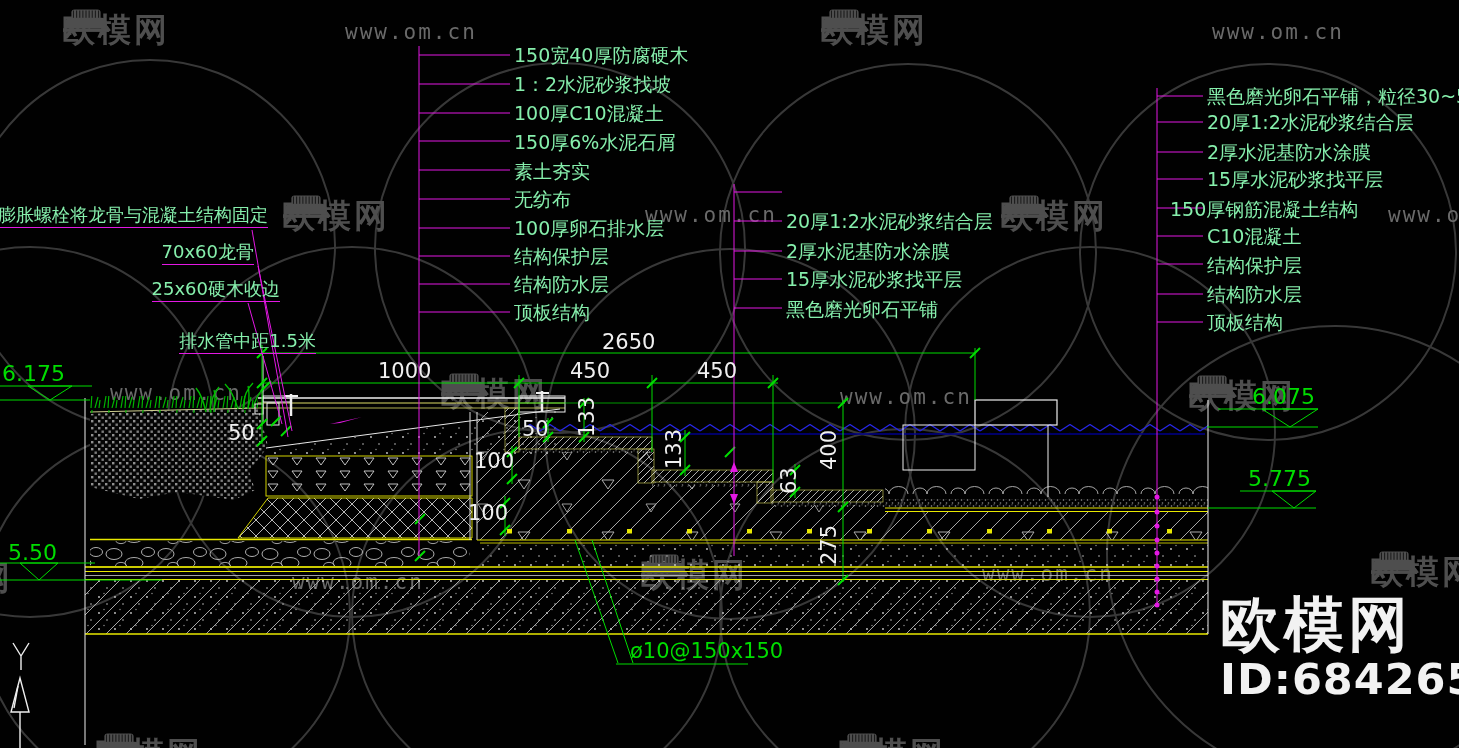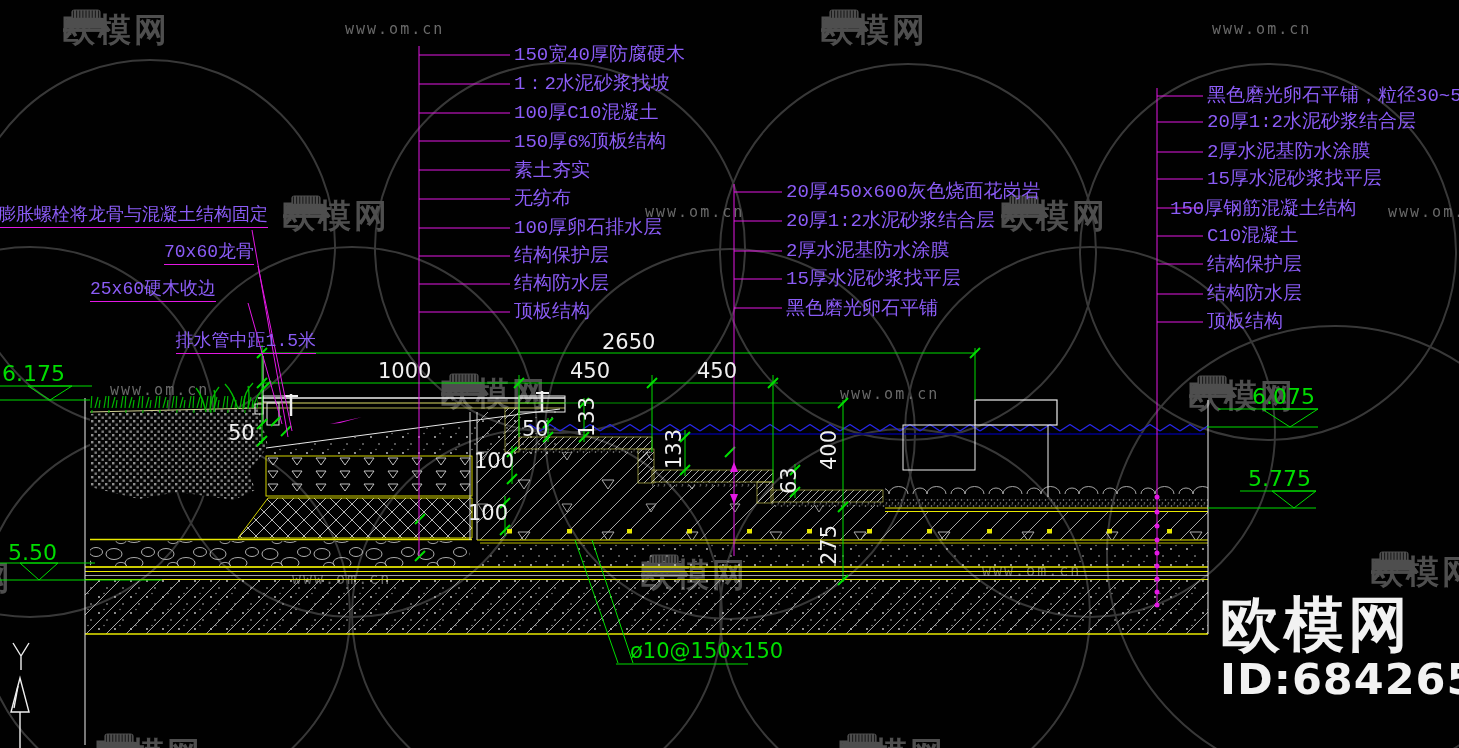--- a/index.html
+++ b/index.html
@@ -5,24 +5,24 @@
   html,body{margin:0;padding:0;background:#000;}
   #stage{position:relative;width:1459px;height:748px;background:#010101;overflow:hidden;
          font-family:"DejaVu Sans",sans-serif;}
   #stage svg{position:absolute;left:0;top:0;}
   #wm-circles{z-index:0;}
   #wm-layer{position:absolute;left:0;top:0;width:100%;height:100%;z-index:1;}
   .wm{position:absolute;white-space:nowrap;}
   .wm.logo{display:flex;align-items:center;gap:7px;color:#4e4e4e;font-size:33px;
            font-weight:bold;letter-spacing:3px;}
   .wm.logo svg{width:48px;height:28px;flex:0 0 auto;}
-  .wm.url{color:#6a6a6a;font-size:15px;font-family:"DejaVu Sans Mono",monospace;letter-spacing:2px;}
+  .wm.url{color:#6a6a6a;font-size:21px;font-family:"DejaVu Sans Mono",monospace;letter-spacing:2px;}
   #cad{z-index:2;}
   #labels{position:absolute;left:0;top:0;width:100%;height:100%;z-index:3;pointer-events:none;}
-  .lbl{position:absolute;color:#8b5cf6;font-size:19px;line-height:22px;white-space:nowrap;font-family:Liberation Mono, monospace;}
+  .lbl{position:absolute;color:#86efac;font-size:19px;line-height:22px;white-space:nowrap;}
   .lbl.u{border-bottom:1px solid #e318e3;padding-bottom:1px;}
   .lbl.side{font-size:18px;}
   #brand{position:absolute;left:1220px;top:594px;z-index:4;color:#f2f2f2;line-height:1;}
   #brand .brand-name{font-size:60px;font-weight:bold;letter-spacing:4px;}
   #brand .brand-id{font-size:43px;font-weight:bold;margin-top:4px;letter-spacing:1px;}
   text{font-family:"DejaVu Sans",sans-serif;}
   .dimw{fill:#f0f0f0;font-size:21px;}
   .dimg{fill:#00dd00;font-size:22px;}
 </style>
 </head>
@@ -418,34 +418,33 @@
       <text class="dimg" x="1248" y="486">5.775</text>
       <text class="dimg" x="630" y="658" style="font-size:21px">ø10@150x150</text>
     </g>
   </svg>
 
   <div id="labels">
 
     <div class="lbl" style="left:514px;top:44px">150宽40厚防腐硬木</div>
     <div class="lbl" style="left:514px;top:73px">1：2水泥砂浆找坡</div>
     <div class="lbl" style="left:514px;top:102px">100厚C10混凝土</div>
-    <div class="lbl" style="left:514px;top:131px">150厚6%顶板结构</div>
+    <div class="lbl" style="left:514px;top:131px">150厚6%水泥石屑</div>
     <div class="lbl" style="left:514px;top:160px">素土夯实</div>
     <div class="lbl" style="left:514px;top:188px">无纺布</div>
     <div class="lbl" style="left:514px;top:217px">100厚卵石排水层</div>
     <div class="lbl" style="left:514px;top:245px">结构保护层</div>
     <div class="lbl" style="left:514px;top:273px">结构防水层</div>
     <div class="lbl" style="left:514px;top:301px">顶板结构</div>
 
     <div class="lbl side u" style="right:1191px;top:204px">膨胀螺栓将龙骨与混凝土结构固定</div>
     <div class="lbl side u" style="right:1205px;top:241px">70x60龙骨</div>
-    <div class="lbl side u" style="right:1243px;top:278px">25x60硬木收边</div>
+    <div class="lbl side u" style="right:1179px;top:278px">25x60硬木收边</div>
     <div class="lbl side u" style="right:1143px;top:330px">排水管中距1.5米</div>
 
-    <div class="lbl" style="left:786px;top:181px">20厚450x600灰色烧面花岗岩</div>
     <div class="lbl" style="left:786px;top:210px">20厚1:2水泥砂浆结合层</div>
     <div class="lbl" style="left:786px;top:240px">2厚水泥基防水涂膜</div>
     <div class="lbl" style="left:786px;top:268px">15厚水泥砂浆找平层</div>
     <div class="lbl" style="left:786px;top:298px">黑色磨光卵石平铺</div>
 
     <div class="lbl" style="left:1207px;top:85px">黑色磨光卵石平铺，粒径30~50</div>
     <div class="lbl" style="left:1207px;top:111px">20厚1:2水泥砂浆结合层</div>
     <div class="lbl" style="left:1207px;top:141px">2厚水泥基防水涂膜</div>
     <div class="lbl" style="left:1207px;top:168px">15厚水泥砂浆找平层</div>
     <div class="lbl" style="left:1170px;top:198px">150厚钢筋混凝土结构</div>

